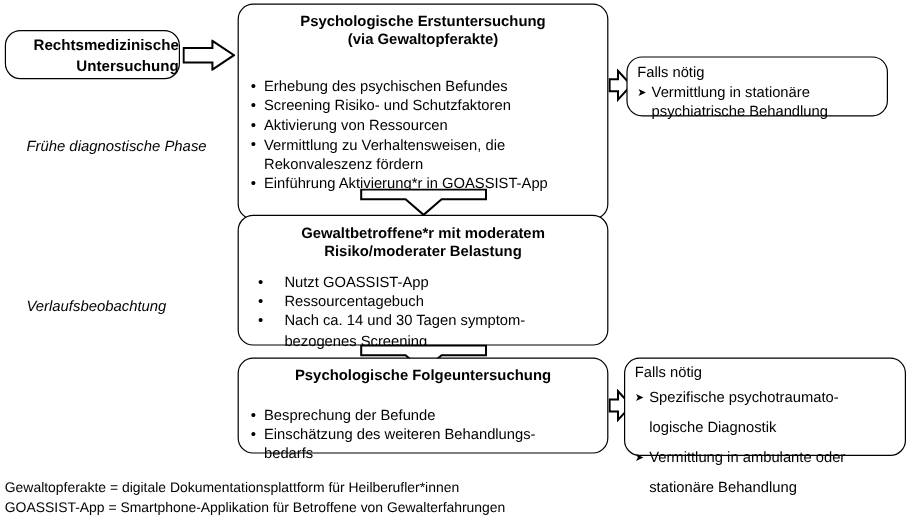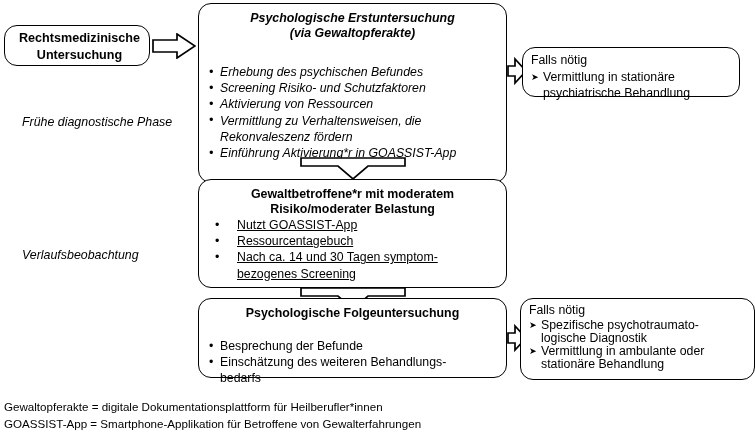--- a/index.html
+++ b/index.html
@@ -95,55 +95,54 @@
   .arrow svg {
     display: block;
   }
 
   
   #box-forensic {
     left: 4px; top: 25px; width: 146px; height: 41px;
     padding: 4px 0 0 5px;
   }
   #box-forensic .box-title {
-    text-align: center;
+    text-align: right;
     font-size: 12.6px;
     line-height: 16.5px;
   }
   #box-initial {
     left: 198px; top: 3px; width: 309px; height: 180px;
     padding: 7px 8px 0 8px;
-    font-style: italic;
   }
   #box-initial .bullets { margin-top: 23px; }
   #box-referral-top {
     left: 522px; top: 47px; width: 218px; height: 50px;
     padding: 5px 6px 0 8px;
   }
   #box-referral-top .hdr {
     font-size: 12.3px; line-height: 15.5px;
   }
   #box-monitoring {
     left: 198px; top: 179px; width: 309px; height: 109px;
     padding: 7px 8px 0 8px;
   }
-  #box-monitoring .bullets { margin-top: 0; text-decoration: underline; }
+  #box-monitoring .bullets { margin-top: 10px; }
   #box-followup {
     left: 198px; top: 298px; width: 309px; height: 80px;
     padding: 7px 8px 0 8px;
   }
   #box-followup .bullets { margin-top: 17px; }
   #box-referral-bottom {
     left: 520px; top: 298px; width: 235px; height: 82px;
     padding: 4px 4px 0 8px;
   }
   #box-referral-bottom .hdr {
     font-size: 12.3px; line-height: 15.8px;
   }
-  #box-referral-bottom .bullets li { line-height: 13px; }
+  #box-referral-bottom .bullets li { line-height: 25px; }
 
   #label-early { left: 22px; top: 115px; }
   #label-course { left: 22px; top: 248px; }
   #footnote-block { left: 4px; top: 398px; }
 
   #arrow-forensic-initial { left: 152px; top: 33px; }
   #arrow-initial-referral { left: 507px; top: 57px; }
   #arrow-initial-monitoring { left: 300px; top: 157px; }
   #arrow-monitoring-followup { left: 300px; top: 287px; }
   #arrow-followup-referral { left: 507px; top: 324px; }

